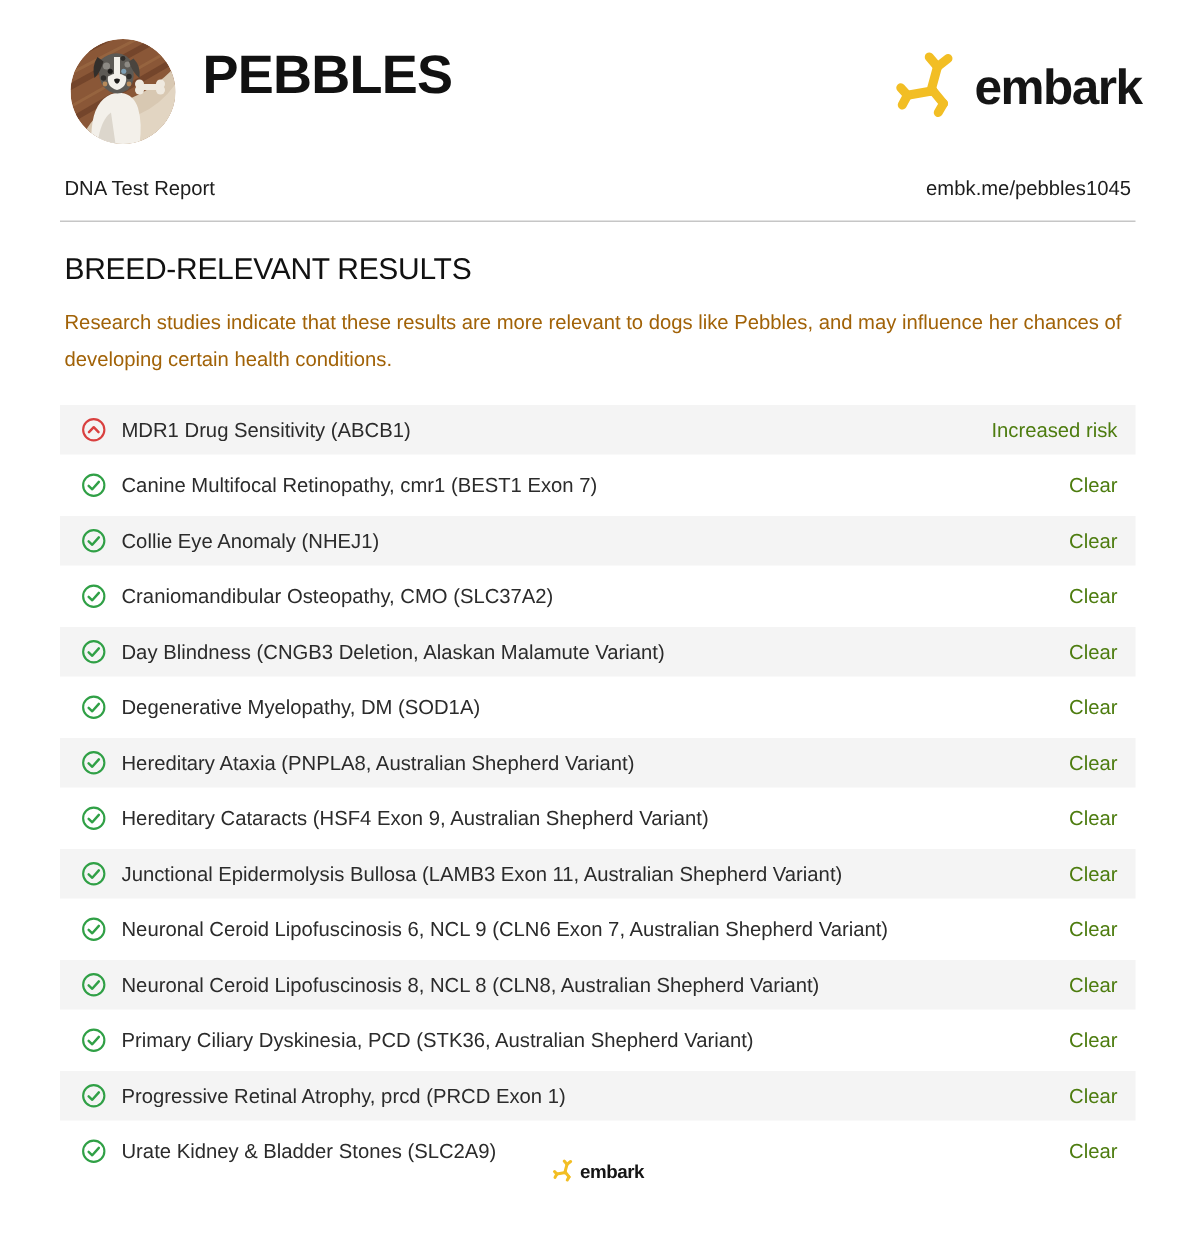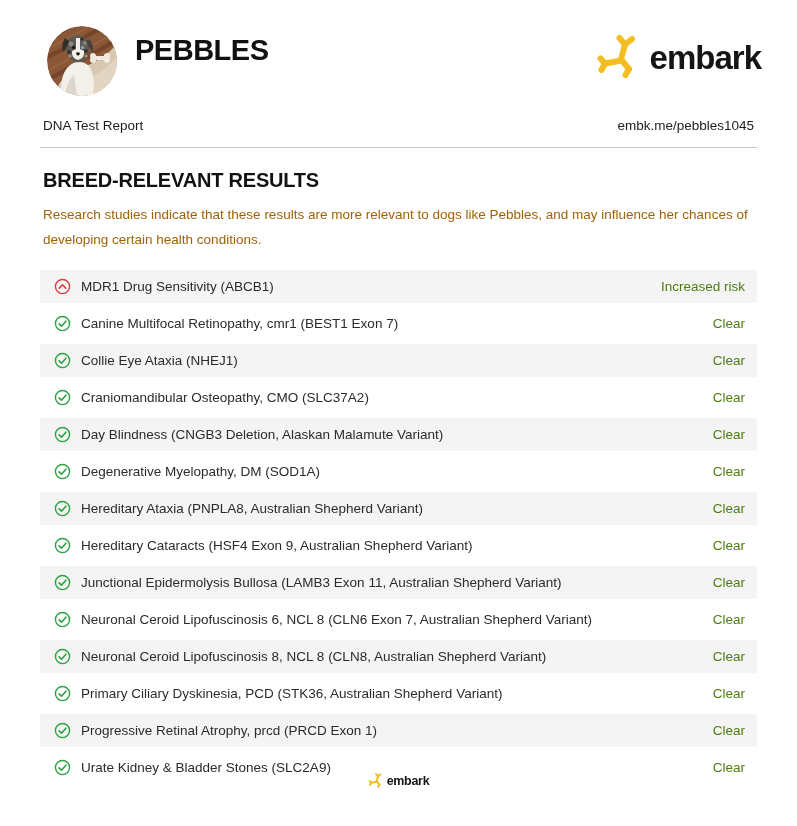--- a/index.html
+++ b/index.html
@@ -12,38 +12,38 @@
   .page { width: 797px; height: 826px; padding: 26px 40px 0 40px; position: relative; }
 
   
   .top { display: flex; align-items: flex-start; justify-content: space-between; height: 78px; }
   .id-block { display: flex; align-items: center; gap: 18px; }
   .avatar {
     width: 70px; height: 70px; border-radius: 50%; overflow: hidden; flex: 0 0 auto;
     margin-left: 7px;
   }
   .dog-name {
-    font-size: 29px; font-weight: 800; letter-spacing: -0.5px; color: #111;
+    font-size: 36px; font-weight: 800; letter-spacing: -0.5px; color: #111;
     margin-top: -22px;
   }
   .brand { display: flex; align-items: center; margin-top: 6px; margin-right: -4px; }
   .brand-mark { width: 52px; height: 50px; margin-right: 2px; }
   .brand-text { font-size: 33px; font-weight: 800; letter-spacing: -1px; color: #151515; line-height: 1; }
 
   
   .meta-row {
     display: flex; justify-content: space-between;
     margin-top: 14px; font-size: 13.5px; color: #1d1d1d; padding: 0 3px;
   }
   .meta-row a { color: #1d1d1d; text-decoration: none; }
   .divider { border: none; border-top: 1px solid #c6c6c6; margin-top: 14px; }
 
   
   .section-title {
-    margin-top: 21px; font-size: 20px; font-weight: 700; letter-spacing: -0.2px; color: #111;
+    margin-top: 21px; font-size: 20px; font-weight: 400; letter-spacing: -0.2px; color: #111;
     padding-left: 3px;
   }
   .section-desc {
     margin-top: 11px; font-size: 13.5px; line-height: 1.85; color: #a16207;
     max-width: 710px; padding-left: 3px;
   }
 
   
   .results { margin-top: 17px; }
   .row {
@@ -179,21 +179,21 @@
     <span class="status">Clear</span>
   </div>
 
   <div class="row">
     <span class="icon">
             <svg viewBox="0 0 24 24" fill="none">
               <circle cx="12" cy="12" r="10" stroke="#30A046" stroke-width="2"></circle>
               <path d="M7.2 12.6 L10.6 15.8 L16.8 8.8" stroke="#30A046" stroke-width="2.3" stroke-linecap="round" stroke-linejoin="round"></path>
             </svg>
           </span>
-    <span class="cond">Collie Eye Ataxia (NHEJ1)</span>
+    <span class="cond">Collie Eye Anomaly (NHEJ1)</span>
     <span class="status">Clear</span>
   </div>
 
   <div class="row">
     <span class="icon">
             <svg viewBox="0 0 24 24" fill="none">
               <circle cx="12" cy="12" r="10" stroke="#30A046" stroke-width="2"></circle>
               <path d="M7.2 12.6 L10.6 15.8 L16.8 8.8" stroke="#30A046" stroke-width="2.3" stroke-linecap="round" stroke-linejoin="round"></path>
             </svg>
           </span>
@@ -256,21 +256,21 @@
     <span class="status">Clear</span>
   </div>
 
   <div class="row">
     <span class="icon">
             <svg viewBox="0 0 24 24" fill="none">
               <circle cx="12" cy="12" r="10" stroke="#30A046" stroke-width="2"></circle>
               <path d="M7.2 12.6 L10.6 15.8 L16.8 8.8" stroke="#30A046" stroke-width="2.3" stroke-linecap="round" stroke-linejoin="round"></path>
             </svg>
           </span>
-    <span class="cond">Neuronal Ceroid Lipofuscinosis 6, NCL 8 (CLN6 Exon 7, Australian Shepherd Variant)</span>
+    <span class="cond">Neuronal Ceroid Lipofuscinosis 6, NCL 9 (CLN6 Exon 7, Australian Shepherd Variant)</span>
     <span class="status">Clear</span>
   </div>
 
   <div class="row">
     <span class="icon">
             <svg viewBox="0 0 24 24" fill="none">
               <circle cx="12" cy="12" r="10" stroke="#30A046" stroke-width="2"></circle>
               <path d="M7.2 12.6 L10.6 15.8 L16.8 8.8" stroke="#30A046" stroke-width="2.3" stroke-linecap="round" stroke-linejoin="round"></path>
             </svg>
           </span>

